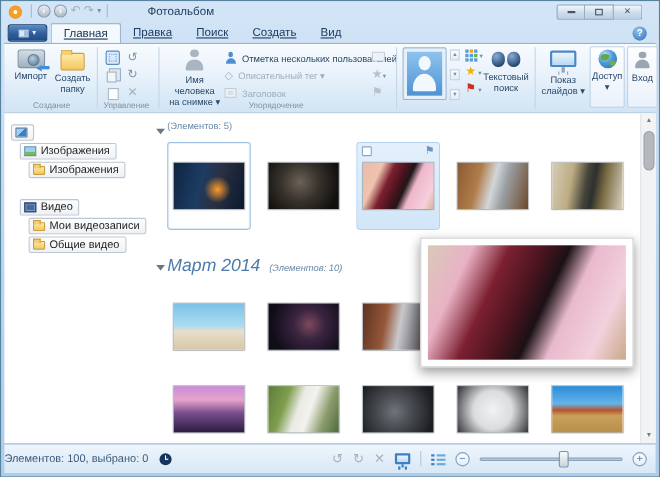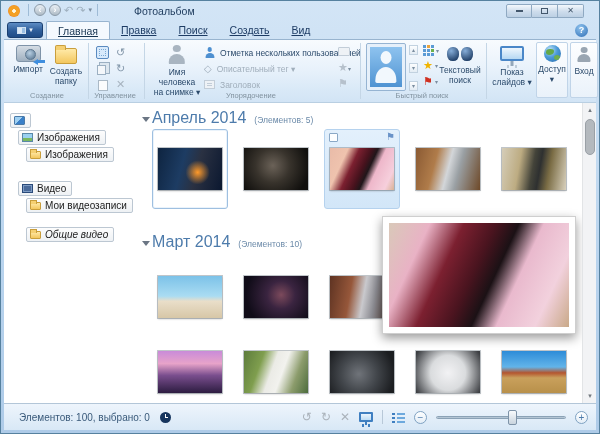--- a/index.html
+++ b/index.html
@@ -164,21 +164,21 @@
     border-left:1px solid #e2e4e6; }
   .sc-btn { position:absolute; left:0; width:14px; height:14px; text-align:center; line-height:14px;
     font-size:7px; color:#73797f; }
   .sc-thumb { position:absolute; left:2px; top:16px; width:10px; height:36px; background:#b4b9be;
     border-radius:5px; border:1px solid #9aa0a6; }
 
   
   .statusbar { position:absolute; left:3px; right:3px; top:402px; height:27px;
     background:linear-gradient(#eef5fc,#d8e8f6); border-top:1px solid #b3c6d8;
     display:flex; align-items:center; font-size:10px; color:#3a5a7a; }
-  .sb-text { margin-left:15px; }
+  .sb-text { }
   .clock { width:11px; height:11px; border-radius:50%; background:#16355e; margin-left:10px; position:relative; }
   .clock::before { content:""; position:absolute; left:5px; top:2px; width:1px; height:4px; background:#fff; }
   .clock::after { content:""; position:absolute; left:5px; top:5px; width:3px; height:1px; background:#fff; }
   .sb-right { position:absolute; right:8px; display:flex; align-items:center; gap:9px; }
   .sb-glyph { font-size:12px; color:#aab2ba; }
   .sb-sep { width:1px; height:14px; background:#b8c8d8; }
   .mon-ic { width:14px; height:10px; border:2px solid #3f7fc1; border-radius:1px;
     background:linear-gradient(#eaf4fd,#bcdcf5); position:relative; }
   .mon-ic::after { content:""; position:absolute; left:50%; bottom:-5px; transform:translateX(-50%);
     width:2px; height:3px; background:#3f7fc1; box-shadow:-3px 2px 0 -0px #3f7fc1, 3px 2px 0 -0px #3f7fc1; }
@@ -310,21 +310,20 @@
     </div>
     <div style="position:absolute;left:419px;top:36px;display:flex;gap:2px;align-items:center;">
       <span class="flag-red">⚑</span>
       <span class="tinycaret">▾</span>
     </div>
     <div class="bigbtn" style="left:434px;width:44px;">
       <div class="bino"></div>
       <div class="lbl">Текстовый</div>
       <div class="lbl">поиск</div>
     </div>
-    <div class="grp-label" style="left:356px;width:124px;">Быстрый поиск</div>
     <div class="vsep" style="left:482px;"></div>
 
     <div class="bigbtn framedbtn" style="left:532px;width:32px;height:56px;">
       <div class="globe"></div>
       <div class="lbl">Доступ</div>
       <div class="lbl">▾</div>
     </div>
     <div class="bigbtn" style="left:486px;width:44px;">
       <div class="proj"></div>
       <div class="lbl">Показ</div>
@@ -350,49 +349,48 @@
       <span>Изображения</span>
     </div>
     <div class="tree-item" style="left:14px;top:78px;">
       <span class="ic-vid"></span>
       <span>Видео</span>
     </div>
     <div class="tree-item" style="left:22px;top:95px;">
       <span class="ic-fold"></span>
       <span>Мои видеозаписи</span>
     </div>
-    <div class="tree-item" style="left:22px;top:124px;font-style:italic;">
+    <div class="tree-item" style="left:22px;top:112px;">
       <span class="ic-fold"></span>
       <span>Общие видео</span>
     </div>
 
     <div class="month-hd" style="top:6px;">
       <span class="month-tri"></span>
-      <span class="month-title">Апрель 2014</span>
       <span class="month-count">(Элементов: 5)</span>
     </div>
     <div class="cell selected" style="left:148px;top:26px;">
       <div class="ph" style="background:radial-gradient(circle at 62% 58%, #ff9a2a 0%, rgba(255,154,42,0) 26%), linear-gradient(105deg,#0e2440 0%,#1d3c63 38%,#2a3142 60%,#0b1830 100%)"></div>
     </div>
     <div class="cell" style="left:234px;top:26px;">
       <div class="ph" style="background:radial-gradient(circle at 45% 42%, #6b6258 0%, #38332c 40%, #100f0d 85%)"></div>
     </div>
     <div class="cell hovered" style="left:320px;top:26px;">
       <span class="chk"></span>
       <span class="flg">⚑</span>
       <div class="ph" style="background:linear-gradient(115deg,#e9bba8 0%,#efc3ae 22%,#7c2030 36%,#47121d 50%,#20161a 58%,#eeb7ca 68%,#f6cfdc 88%,#d8b294 100%)"></div>
     </div>
     <div class="cell" style="left:406px;top:26px;">
       <div class="ph" style="background:linear-gradient(105deg,#8a5a33 0%,#b07c4a 30%,#d3d6d9 50%,#9aa0a4 65%,#6e4928 100%)"></div>
     </div>
     <div class="cell" style="left:492px;top:26px;">
       <div class="ph" style="background:linear-gradient(100deg,#d5cdb9 0%,#bdac82 28%,#44443a 48%,#2e3030 58%,#7a6c44 72%,#d9d1bd 100%)"></div>
     </div>
 
-    <div class="month-hd" style="top:130px;">
+    <div class="month-hd" style="top:130px;font-style:italic;">
       <span class="month-tri"></span>
       <span class="month-title">Март 2014</span>
       <span class="month-count">(Элементов: 10)</span>
     </div>
     <div class="cell" style="left:148px;top:154px;">
       <div class="ph" style="background:linear-gradient(180deg,#7cc2e8 0%,#aadcf2 48%,#e9dec9 60%,#d7c7a7 100%)"></div>
     </div>
     <div class="cell" style="left:234px;top:154px;">
       <div class="ph" style="background:radial-gradient(circle at 58% 45%, #7c4a5c 0%, #3a2440 32%, #100c18 80%)"></div>
     </div>

